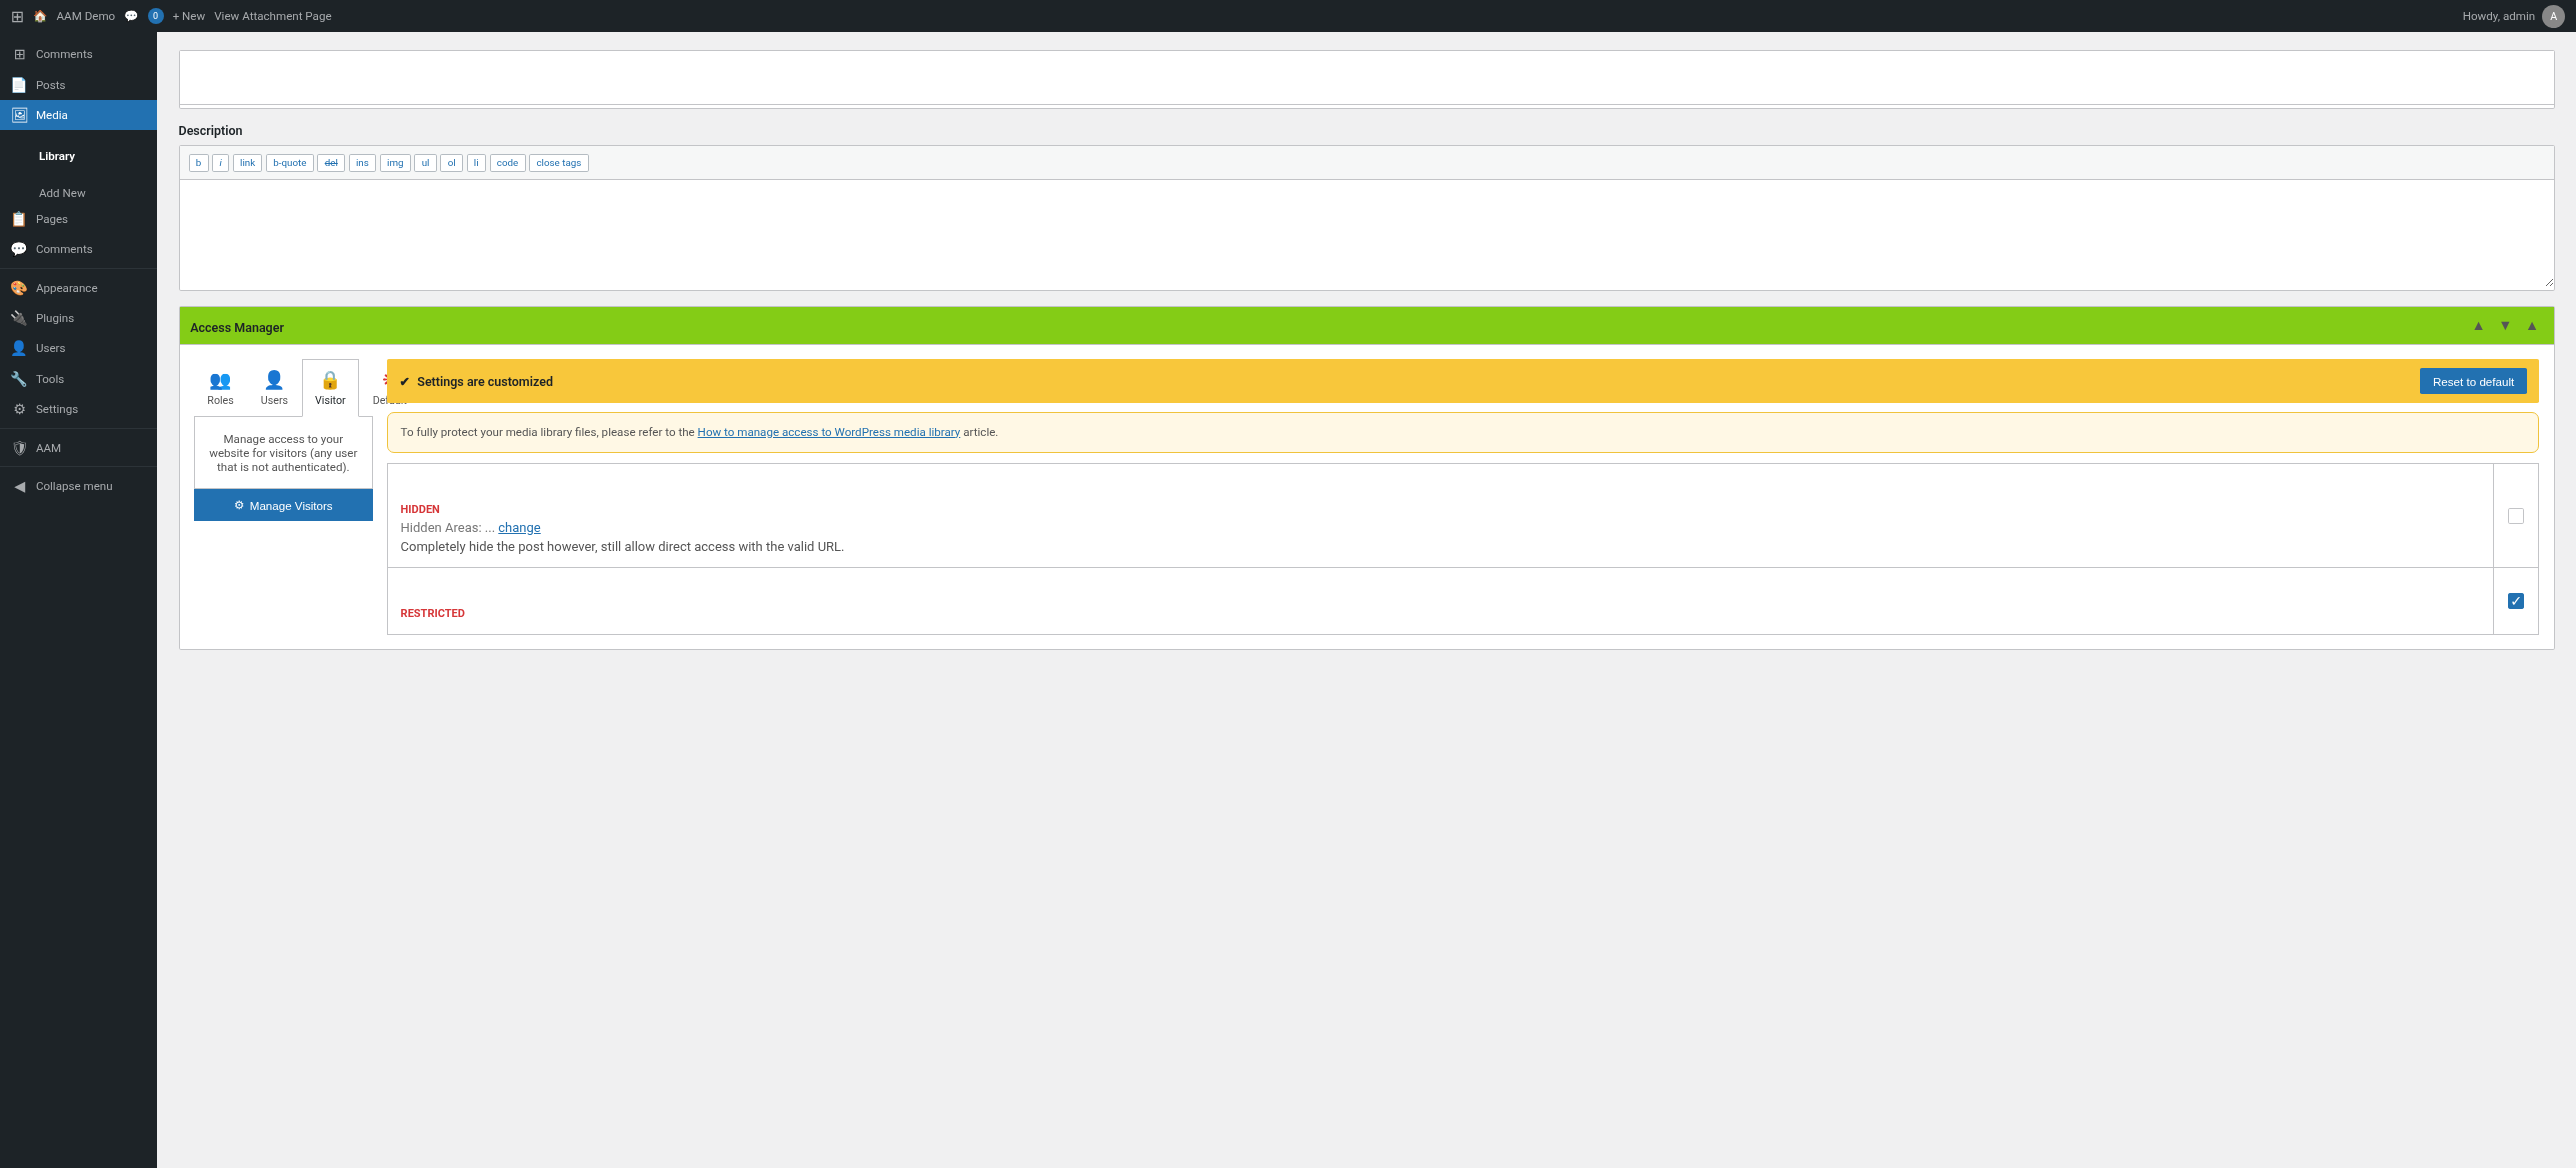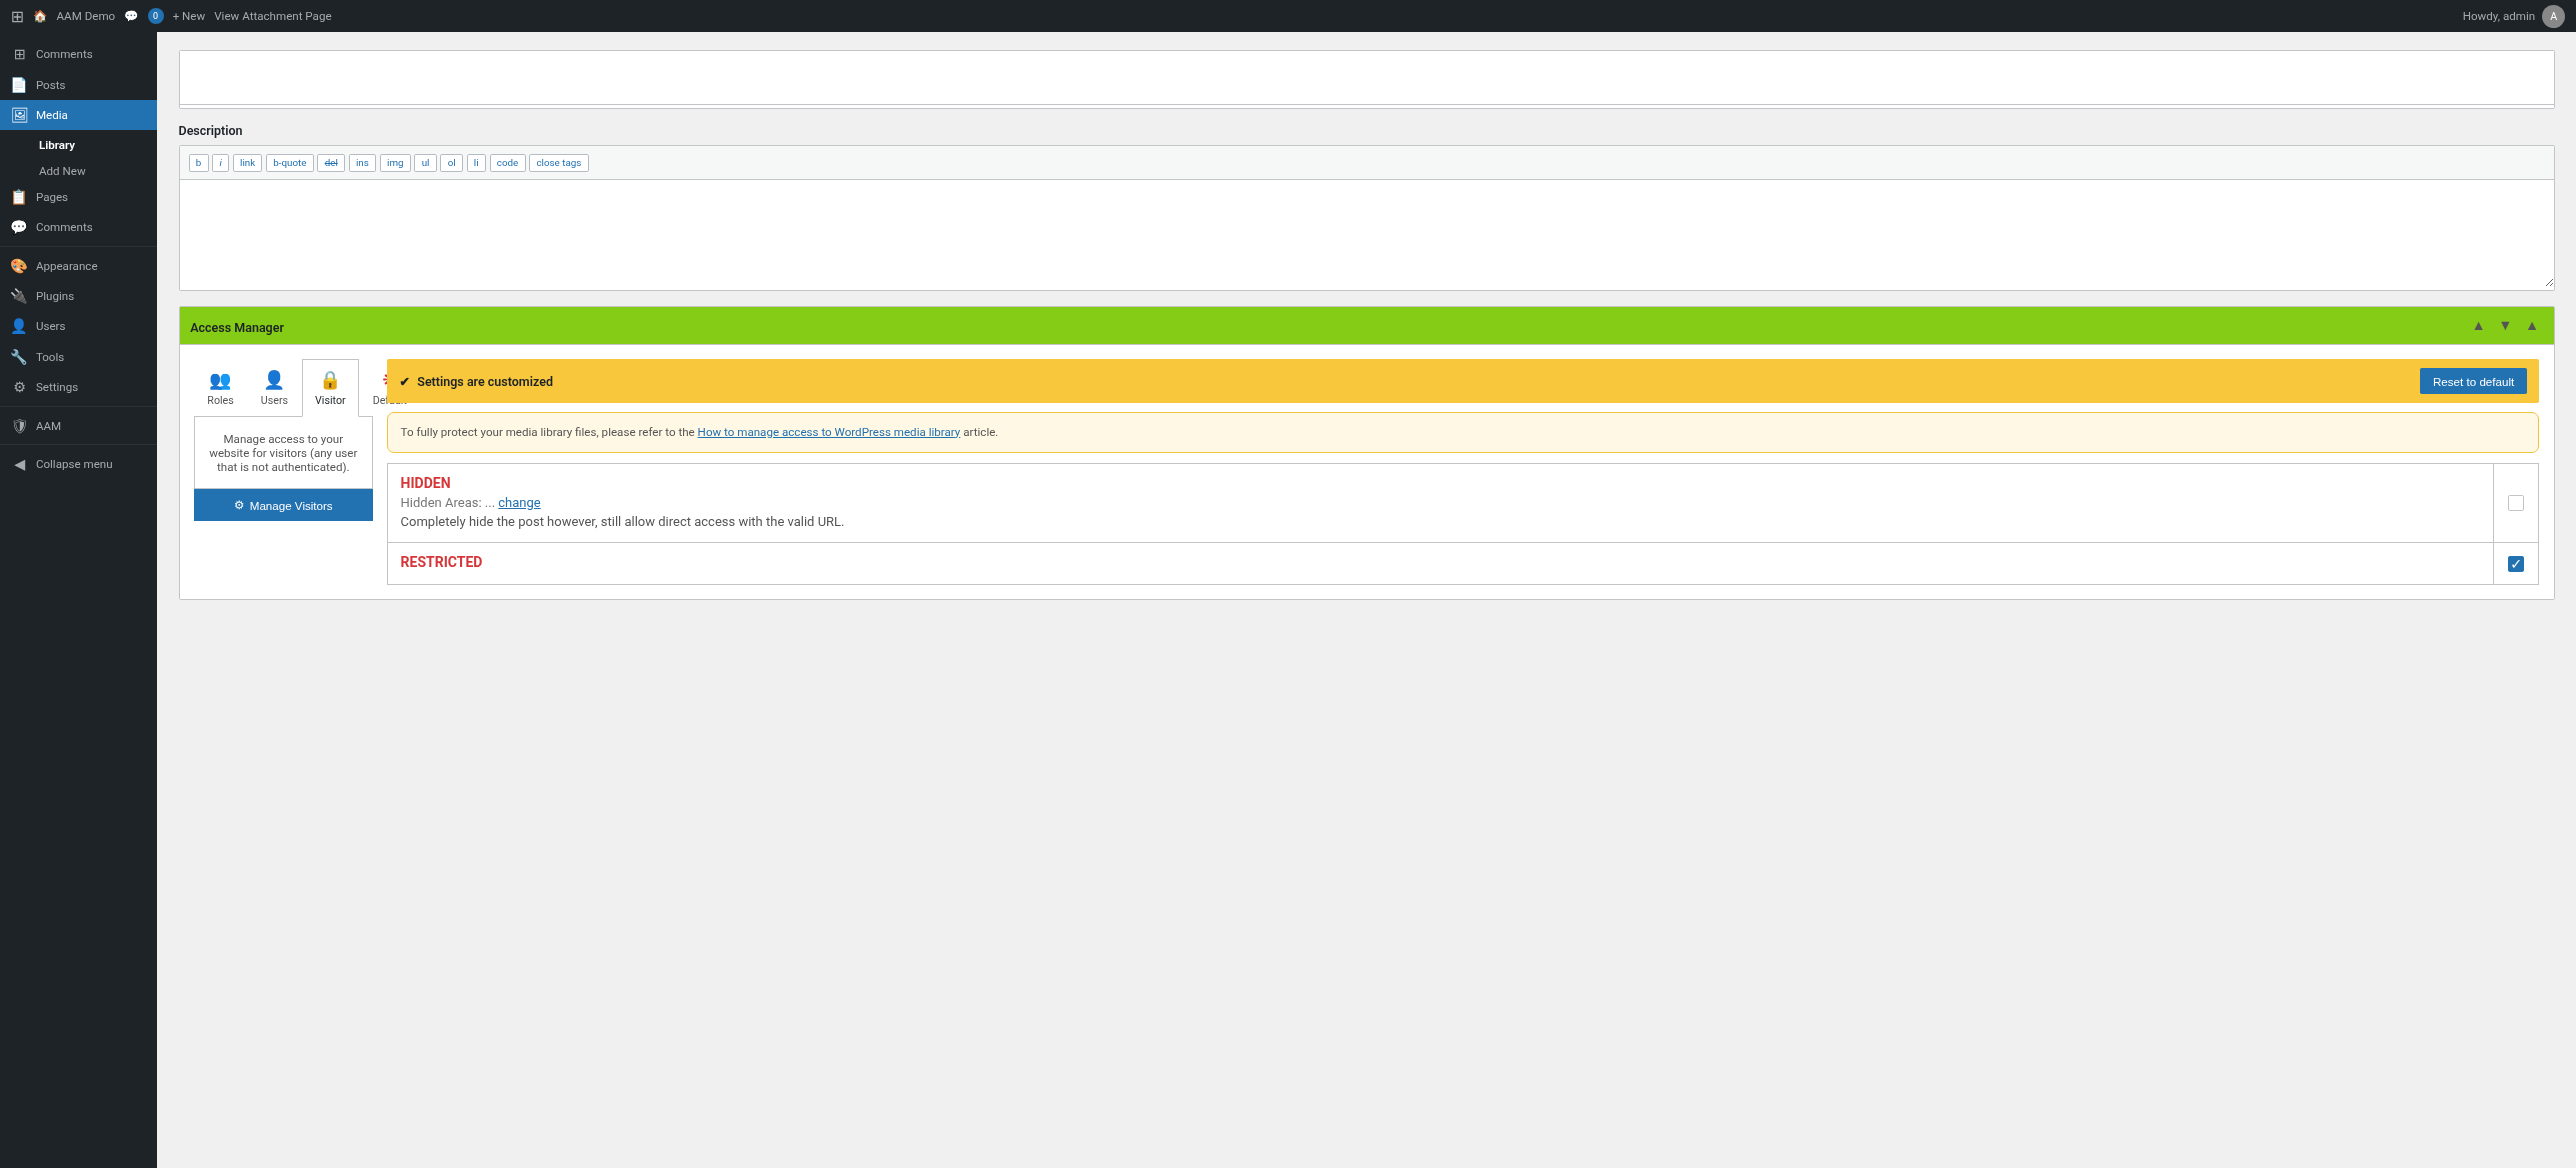--- a/index.html
+++ b/index.html
@@ -55,21 +55,21 @@
       display: flex; align-items: center;
       padding: 7.2px 10.7px;
       color: #a7aaad;
       font-size: 11.6px;
       cursor: pointer;
       gap: 7.2px;
       text-decoration: none;
     }
     .sidebar-item.active { background: #2271b1; color: #fff; }
     .sidebar-icon { font-size: 14.3px; width: 18px; text-align: center; }
-    .sidebar-sub { padding-left: 39px; font-size: 11.6px; color: #a7aaad; padding-top: 8px; padding-bottom: 3.6px; cursor: pointer; display: block; text-decoration: none; }
+    .sidebar-sub { padding-left: 39px; font-size: 11.6px; color: #a7aaad; padding-top: 19px; padding-bottom: 3.6px; cursor: pointer; display: block; text-decoration: none; }
     .sidebar-sub.active { color: #fff; font-weight: 600; }
     .sidebar-divider { border: none; border-top: 0.9px solid #2c3338; margin: 3.6px 0; }
 
     
     .main-content {
       flex: 1;
       padding: 18px 21.5px;
       background: #f0f0f1;
       overflow-y: auto;
     }
@@ -239,24 +239,25 @@
     .info-notice a { color: #2271b1; }
 
     
     .permission-row {
       border: 0.9px solid #c3c4c7;
       display: flex; align-items: stretch;
       margin-bottom: -0.9px;
     }
     .permission-content { flex: 1; padding: 10.7px 12.5px; }
     .permission-title {
-      font-size: 14px;
+      font-size: 11px;
       font-weight: 700;
       color: #d63638;
       margin-bottom: 3.6px;
+      margin-top: 28px;
     }
     .permission-meta {
       font-size: 13px; color: #777;
       margin-bottom: 3.6px;
     }
     .permission-meta a { color: #2271b1; }
     .permission-desc { font-size: 13px; color: #555; line-height: 1.4; }
     .permission-check {
       width: 45px;
       display: flex; align-items: center; justify-content: center;

